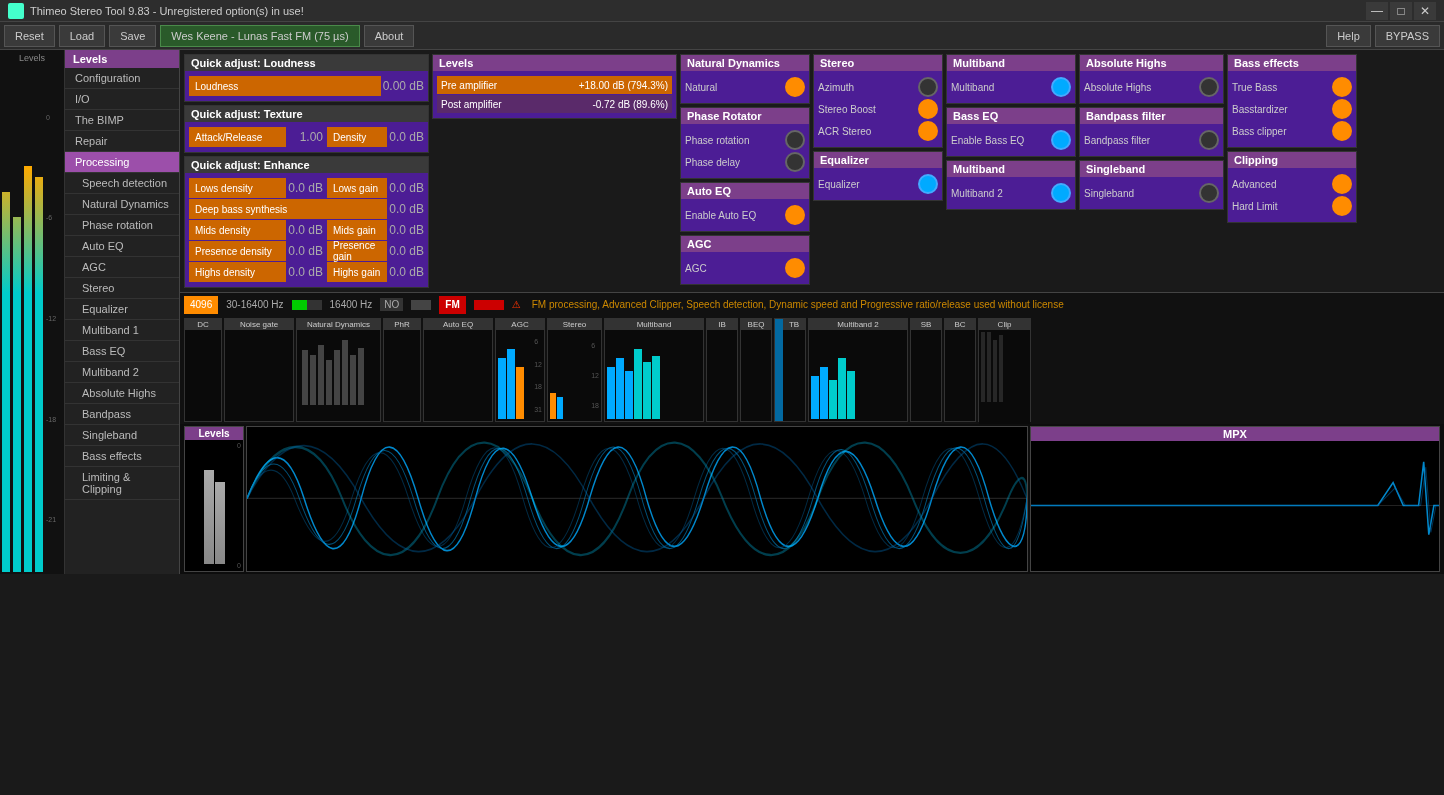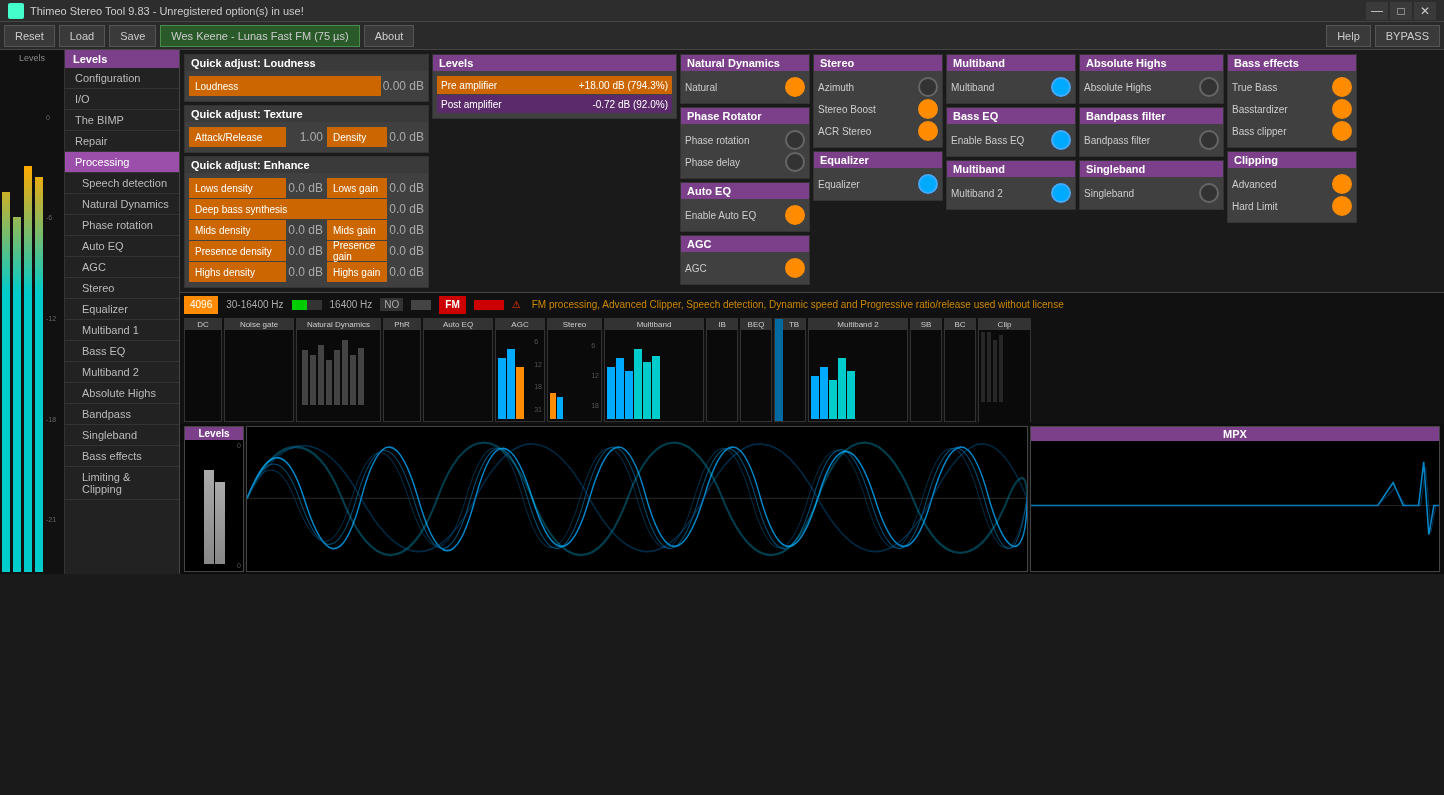--- a/index.html
+++ b/index.html
@@ -22,21 +22,21 @@
     .content { display: flex; flex: 1; overflow: hidden; }
     .sidebar-item { padding: 4px 10px; color: #bbb; cursor: pointer; border-bottom: 1px solid #333; font-size: 11px; }
     .sidebar-item.active { background: #9c4faa; color: #fff; }
     .sidebar-item.sub { padding-left: 17px; font-size: 11px; }
     .toggle-label { color: #ccc; font-size: 10px; }
     
     
     .status-bar { background: #111; height: 24px; display: flex; align-items: center; padding: 0 4px; gap: 8px; border-top: 1px solid #444; font-size: 10px; color: #aaa; }
     .status-badge { background: #333; padding: 1px 4px; font-size: 10px; }
 
-    .section-box { background: #404040; border: 1px solid #333; }
+    .section-box { background: #4c1d95; border: 1px solid #333; }
     .section-header { padding: 2px 6px; font-size: 11px; font-weight: bold; color: #fff; }
     .bg-purple { background: #7c3f8a; }
     .bg-dark { background: #3a3a3a; }
     .section-body { padding: 4px; }
     
     .row-item { display: flex; align-items: center; margin: 2px 0; justify-content: space-between; }
     .orange-bar { background: #cc6600; height: 20px; display: flex; align-items: center; padding: 0 6px; font-size: 10px; color: #fff; cursor: pointer; }
     
     .small-toggle { width: 20px; height: 20px; border-radius: 50%; border: 2px solid #666; background: #333; cursor: pointer; }
     .small-toggle.on { background: #ff8c00; border-color: #ff8c00; }
@@ -231,21 +231,21 @@
           <div class="section-body">
             <div class="lvl-bar-row">
               <div class="lvl-bar orange" style="flex:1;">
                 <span style="margin-right:auto;">Pre amplifier</span>
                 <span>+18.00 dB (794.3%)</span>
               </div>
             </div>
             <div class="lvl-bar-row">
               <div class="lvl-bar purple" style="flex:1;">
                 <span style="margin-right:auto;">Post amplifier</span>
-                <span>-0.72 dB (92.0%)</span>
+                <span>-0.72 dB (89.6%)</span>
               </div>
             </div>
           </div>
         </div>
       </div>
 
       <div style="display:flex; flex-direction:column; gap:3px; width:130px; flex-shrink:0;">
 
         <div class="section-box">
           <div class="section-header bg-purple">Natural Dynamics</div>

